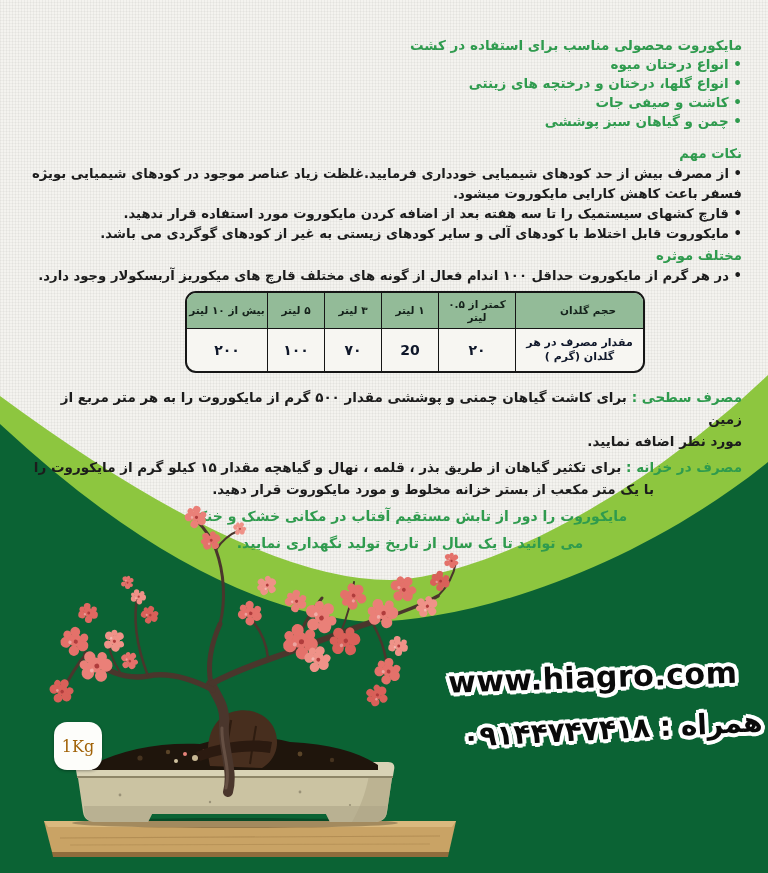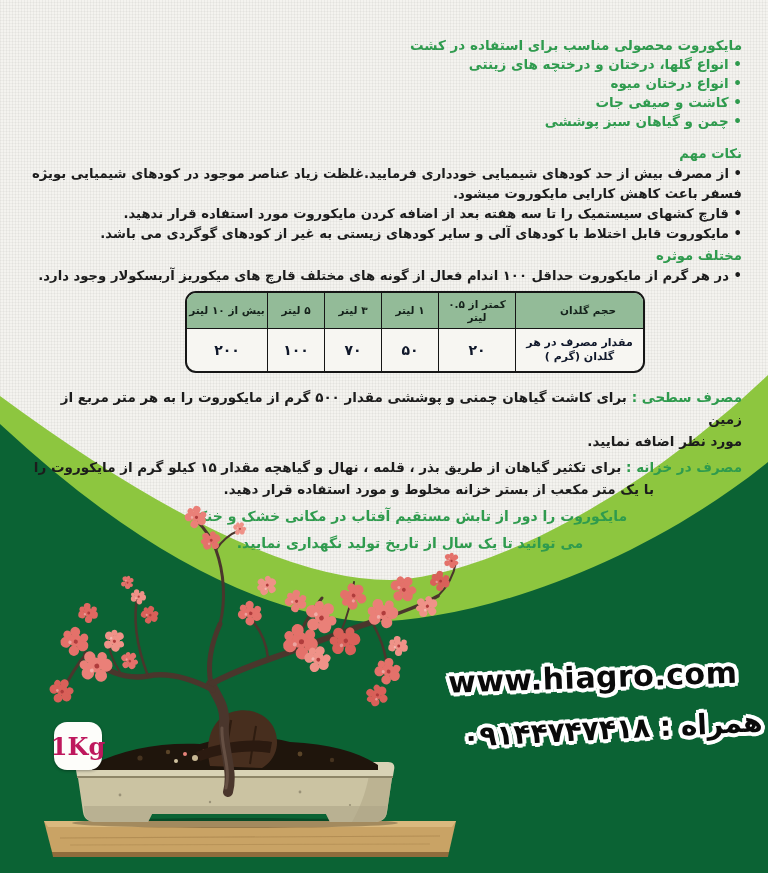--- a/index.html
+++ b/index.html
@@ -57,37 +57,37 @@
       -3px 0 0 #fff, 3px 0 0 #fff;
   }
   #website{position:absolute;z-index:4;top:660px;left:448px;width:272px;text-align:center;
     font-size:30px;letter-spacing:.5px;transform:rotate(-2deg);}
   #phone{position:absolute;z-index:4;top:705px;right:6px;direction:rtl;
     font-size:28px;transform:rotate(-3deg);transform-origin:right center;}
 
   #badge{position:absolute;z-index:4;top:722px;left:54px;width:48px;height:48px;
     background:#fdfdfa;border-radius:13px;display:flex;align-items:center;justify-content:center;
     box-shadow:0 1px 3px rgba(0,0,0,.35);}
-  #badge span{font-family:"DejaVu Serif", serif;font-weight:bold;font-size:24px;color:#be185d;}
+  #badge span{font-family:"DejaVu Serif", serif;font-weight:normal;font-size:16px;color:#a16207;}
 </style>
 </head>
 <body>
 
 <div class="page">
 
   <svg class="curves" viewBox="0 0 768 873" width="768" height="873" aria-hidden="true">
     <path d="M0,396 Q250,580 390,580 C470,578 620,515 768,375 L768,873 L0,873 Z" fill="#8dc63f"></path>
     <path d="M0,424 Q200,610 370,622 C480,620 640,565 768,462 L768,873 L0,873 Z" fill="#0b6334"></path>
   </svg>
 
   <div id="intro" class="content rtl green-txt">
     <div>مایکوروت محصولی مناسب برای استفاده در کشت</div>
     <div id="intro-bullets">
+        <div class="bullet">انواع درختان میوه</div>
         <div class="bullet">انواع گلها، درختان و درختچه های زینتی</div>
-        <div class="bullet">انواع درختان میوه</div>
         <div class="bullet">کاشت و صیفی جات</div>
         <div class="bullet">چمن و گیاهان سبز پوششی</div>
       </div>
   </div>
 
   <div id="notes" class="content rtl">
     <div class="green-txt">نکات مهم</div>
     <div id="notes-bullets" class="blk-txt">
         <div class="bullet">از مصرف بیش از حد کودهای شیمیایی خودداری فرمایید.غلظت زیاد عناصر موجود در کودهای شیمیایی بویژه فسفر باعث کاهش کارایی مایکوروت میشود.</div>
         <div class="bullet">قارچ کشهای سیستمیک را تا سه هفته بعد از اضافه کردن مایکوروت مورد استفاده قرار ندهید.</div>
@@ -111,37 +111,37 @@
             <th style="width: 52px;">۱ لیتر</th>
             <th style="width: 52px;">۳ لیتر</th>
             <th style="width: 52px;">۵ لیتر</th>
             <th style="width: 76px;">بیش از ۱۰ لیتر</th>
           </tr>
         </thead>
       <tbody>
           <tr id="dose-row">
             <td class="rowlabel">مقدار مصرف در هر گلدان (گرم )</td>
             <td>۲۰</td>
-            <td>۵۰</td>
+            <td>20</td>
             <td>۷۰</td>
             <td>۱۰۰</td>
             <td>۲۰۰</td>
           </tr>
         </tbody>
     </table>
   </div>
 
   <div id="usage" class="content rtl">
       <div class="u-p1">
         <div><span class="green-txt">مصرف سطحی : </span>برای کاشت گیاهان چمنی و پوششی مقدار ۵۰۰ گرم از مایکوروت را به هر متر مربع از زمین</div>
         <div>مورد نظر اضافه نمایید.</div>
       </div>
       <div class="u-p2">
         <div><span class="green-txt">مصرف در خزانه : </span>برای تکثیر گیاهان از طریق بذر ، قلمه ، نهال و گیاهچه مقدار ۱۵ کیلو گرم از مایکوروت را</div>
-        <div class="indent">با یک متر مکعب از بستر خزانه مخلوط و مورد استفاده قرار دهید.</div>
+        <div class="indent">با یک متر مکعب از بستر خزانه مخلوط و مورد مایکوروت قرار دهید.</div>
       </div>
     </div>
 
   <div id="storage" class="content">
     <div>مایکوروت را دور از تابش مستقیم آفتاب در مکانی خشک و خنک</div>
     <div>می توانید تا یک سال از تاریخ تولید نگهداری نمایید.</div>
   </div>
 
   <svg id="bonsai" viewBox="0 485 480 375" aria-hidden="true">
     <defs>

